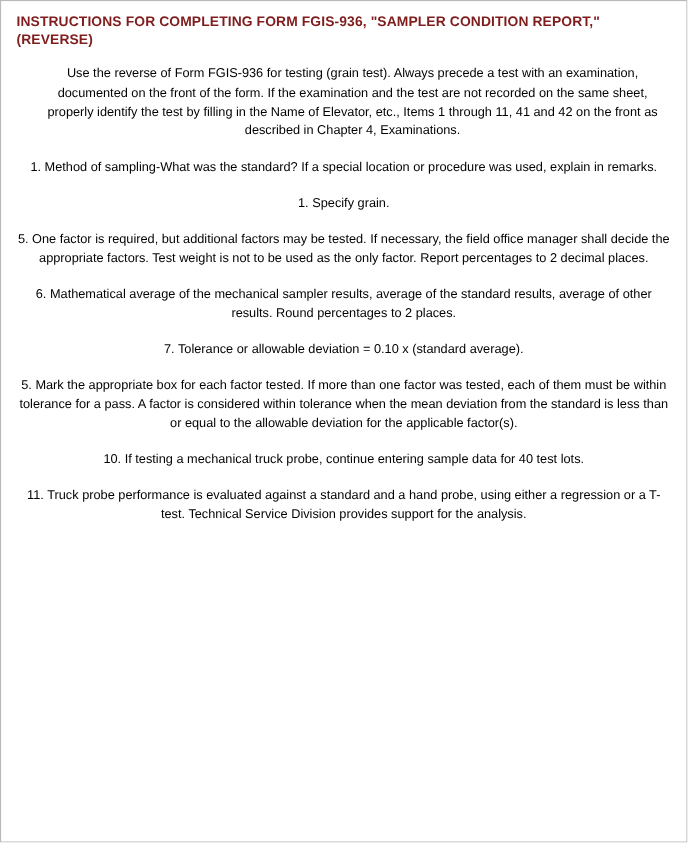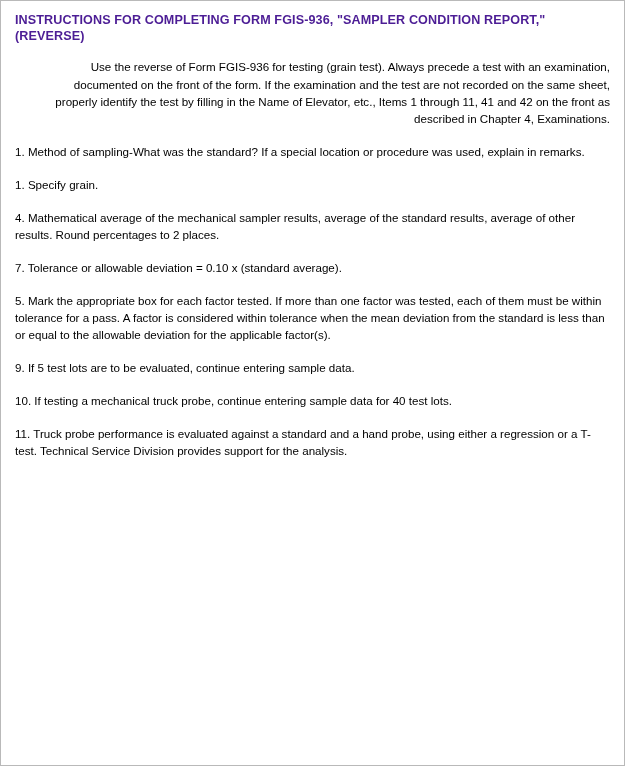--- a/index.html
+++ b/index.html
@@ -21,45 +21,45 @@
     border: 1px solid #b9b9b9;
     background: #ffffff;
     padding: 10px 14px 0 14px;
   }
   .doc-title {
     font-size: 12.6px;
     font-weight: bold;
     line-height: 1.25;
     letter-spacing: 0.1px;
     margin: 2px 0 14px 0;
-    color: #4c1d95;
+    color: #7f1d1d;
   }
   .intro {
     font-size: 11.6px;
     line-height: 1.47;
     margin: 0 0 16px 16px;
-    text-align: right;
+    text-align: center;
   }
   .item {
     font-size: 11.6px;
     line-height: 1.47;
     margin: 0 0 16px 0;
-    text-align: left;
+    text-align: center;
   }
   .item:last-child {
     margin-bottom: 0;
   }
 </style>
 </head>
 <body>
 
 <div class="page">
   <h1 class="doc-title">INSTRUCTIONS FOR COMPLETING FORM FGIS-936, "SAMPLER CONDITION REPORT," (REVERSE)</h1>
   <p class="intro">Use the reverse of Form FGIS-936 for testing (grain test). Always precede a test with an examination, documented on the front of the form. If the examination and the test are not recorded on the same sheet, properly identify the test by filling in the Name of Elevator, etc., Items 1 through 11, 41 and 42 on the front as described in Chapter 4, Examinations.</p>
   <p class="item">1. Method of sampling-What was the standard? If a special location or procedure was used, explain in remarks.</p>
   <p class="item">1. Specify grain.</p>
-  <p class="item">4. Mathematical average of the mechanical sampler results, average of the standard results, average of other results. Round percentages to 2 places.</p>
+  <p class="item">5. One factor is required, but additional factors may be tested. If necessary, the field office manager shall decide the appropriate factors. Test weight is not to be used as the only factor. Report percentages to 2 decimal places.</p>
+  <p class="item">6. Mathematical average of the mechanical sampler results, average of the standard results, average of other results. Round percentages to 2 places.</p>
   <p class="item">7. Tolerance or allowable deviation = 0.10 x (standard average).</p>
   <p class="item">5. Mark the appropriate box for each factor tested. If more than one factor was tested, each of them must be within tolerance for a pass. A factor is considered within tolerance when the mean deviation from the standard is less than or equal to the allowable deviation for the applicable factor(s).</p>
-  <p class="item">9. If 5 test lots are to be evaluated, continue entering sample data.</p>
   <p class="item">10. If testing a mechanical truck probe, continue entering sample data for 40 test lots.</p>
   <p class="item">11. Truck probe performance is evaluated against a standard and a hand probe, using either a regression or a T-test. Technical Service Division provides support for the analysis.</p>
 </div>
 
 </body></html>

